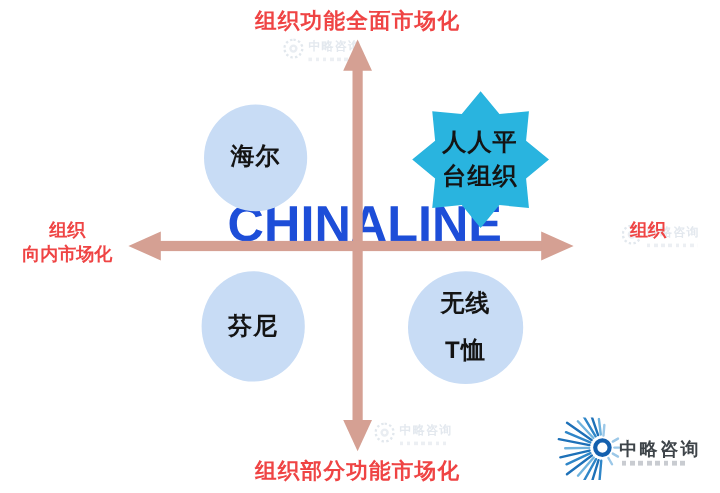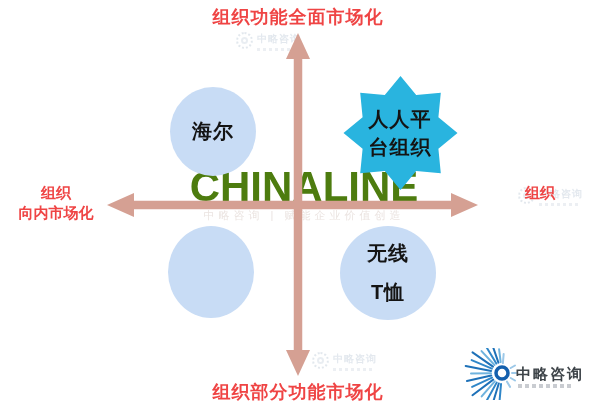--- a/index.html
+++ b/index.html
@@ -71,22 +71,21 @@
   .logo-tagline{
     position:absolute;left:56px;top:36px;width:54px;height:4px;
     background:repeating-linear-gradient(90deg,#c9ccd1 0 4px,transparent 4px 7px);
   }
 </style>
 </head>
 <body>
 
 <div class="canvas">
 
-  <div class="wm-large" style="color: #4d7c0f;">CHINALINE</div>
-  <div class="wm-sub">中略咨询 | 赋能企业价值创造</div>
+  <div class="wm-large" style="color: #1d4ed8;">CHINALINE</div>
 
   <div class="wm-small wm-top">
     <span class="wm-gear"></span>
     <span class="wm-small-col">
       <span class="wm-small-text">中略咨询</span>
       <span class="wm-dots"></span>
     </span>
   </div>
   <div class="wm-small wm-right">
     <span class="wm-gear"></span>
@@ -114,20 +113,21 @@
       <polygon points="107,205 134,193 134,217"></polygon>
       <polygon points="478,205 451,193 451,217"></polygon>
     </g>
   </svg>
 
   <div class="bubble bubble-tl" style="background: rgb(200, 220, 245);">
     <span class="shape-line">海尔</span>
   </div>
 
   <div class="bubble bubble-bl" style="background: rgb(200, 220, 245);">
+    <span class="shape-line">芬尼</span>
   </div>
 
   <div class="bubble bubble-br" style="background: rgb(200, 220, 245);">
     <span class="shape-line">无线</span>
     <span class="shape-line">T恤</span>
   </div>
 
   <svg class="star-svg" width="118" height="118" viewBox="0 0 118 118">
     <polygon points="59.5,2 75.2,21.1 99.8,18.7 97.4,43.3 116.5,59 97.4,74.7 99.8,99.3 75.2,96.9 59.5,116 43.8,96.9 19.2,99.3 21.6,74.7 2.5,59 21.6,43.3 19.2,18.7 43.8,21.1" style="fill: rgb(41, 180, 223);"></polygon>
   </svg>

